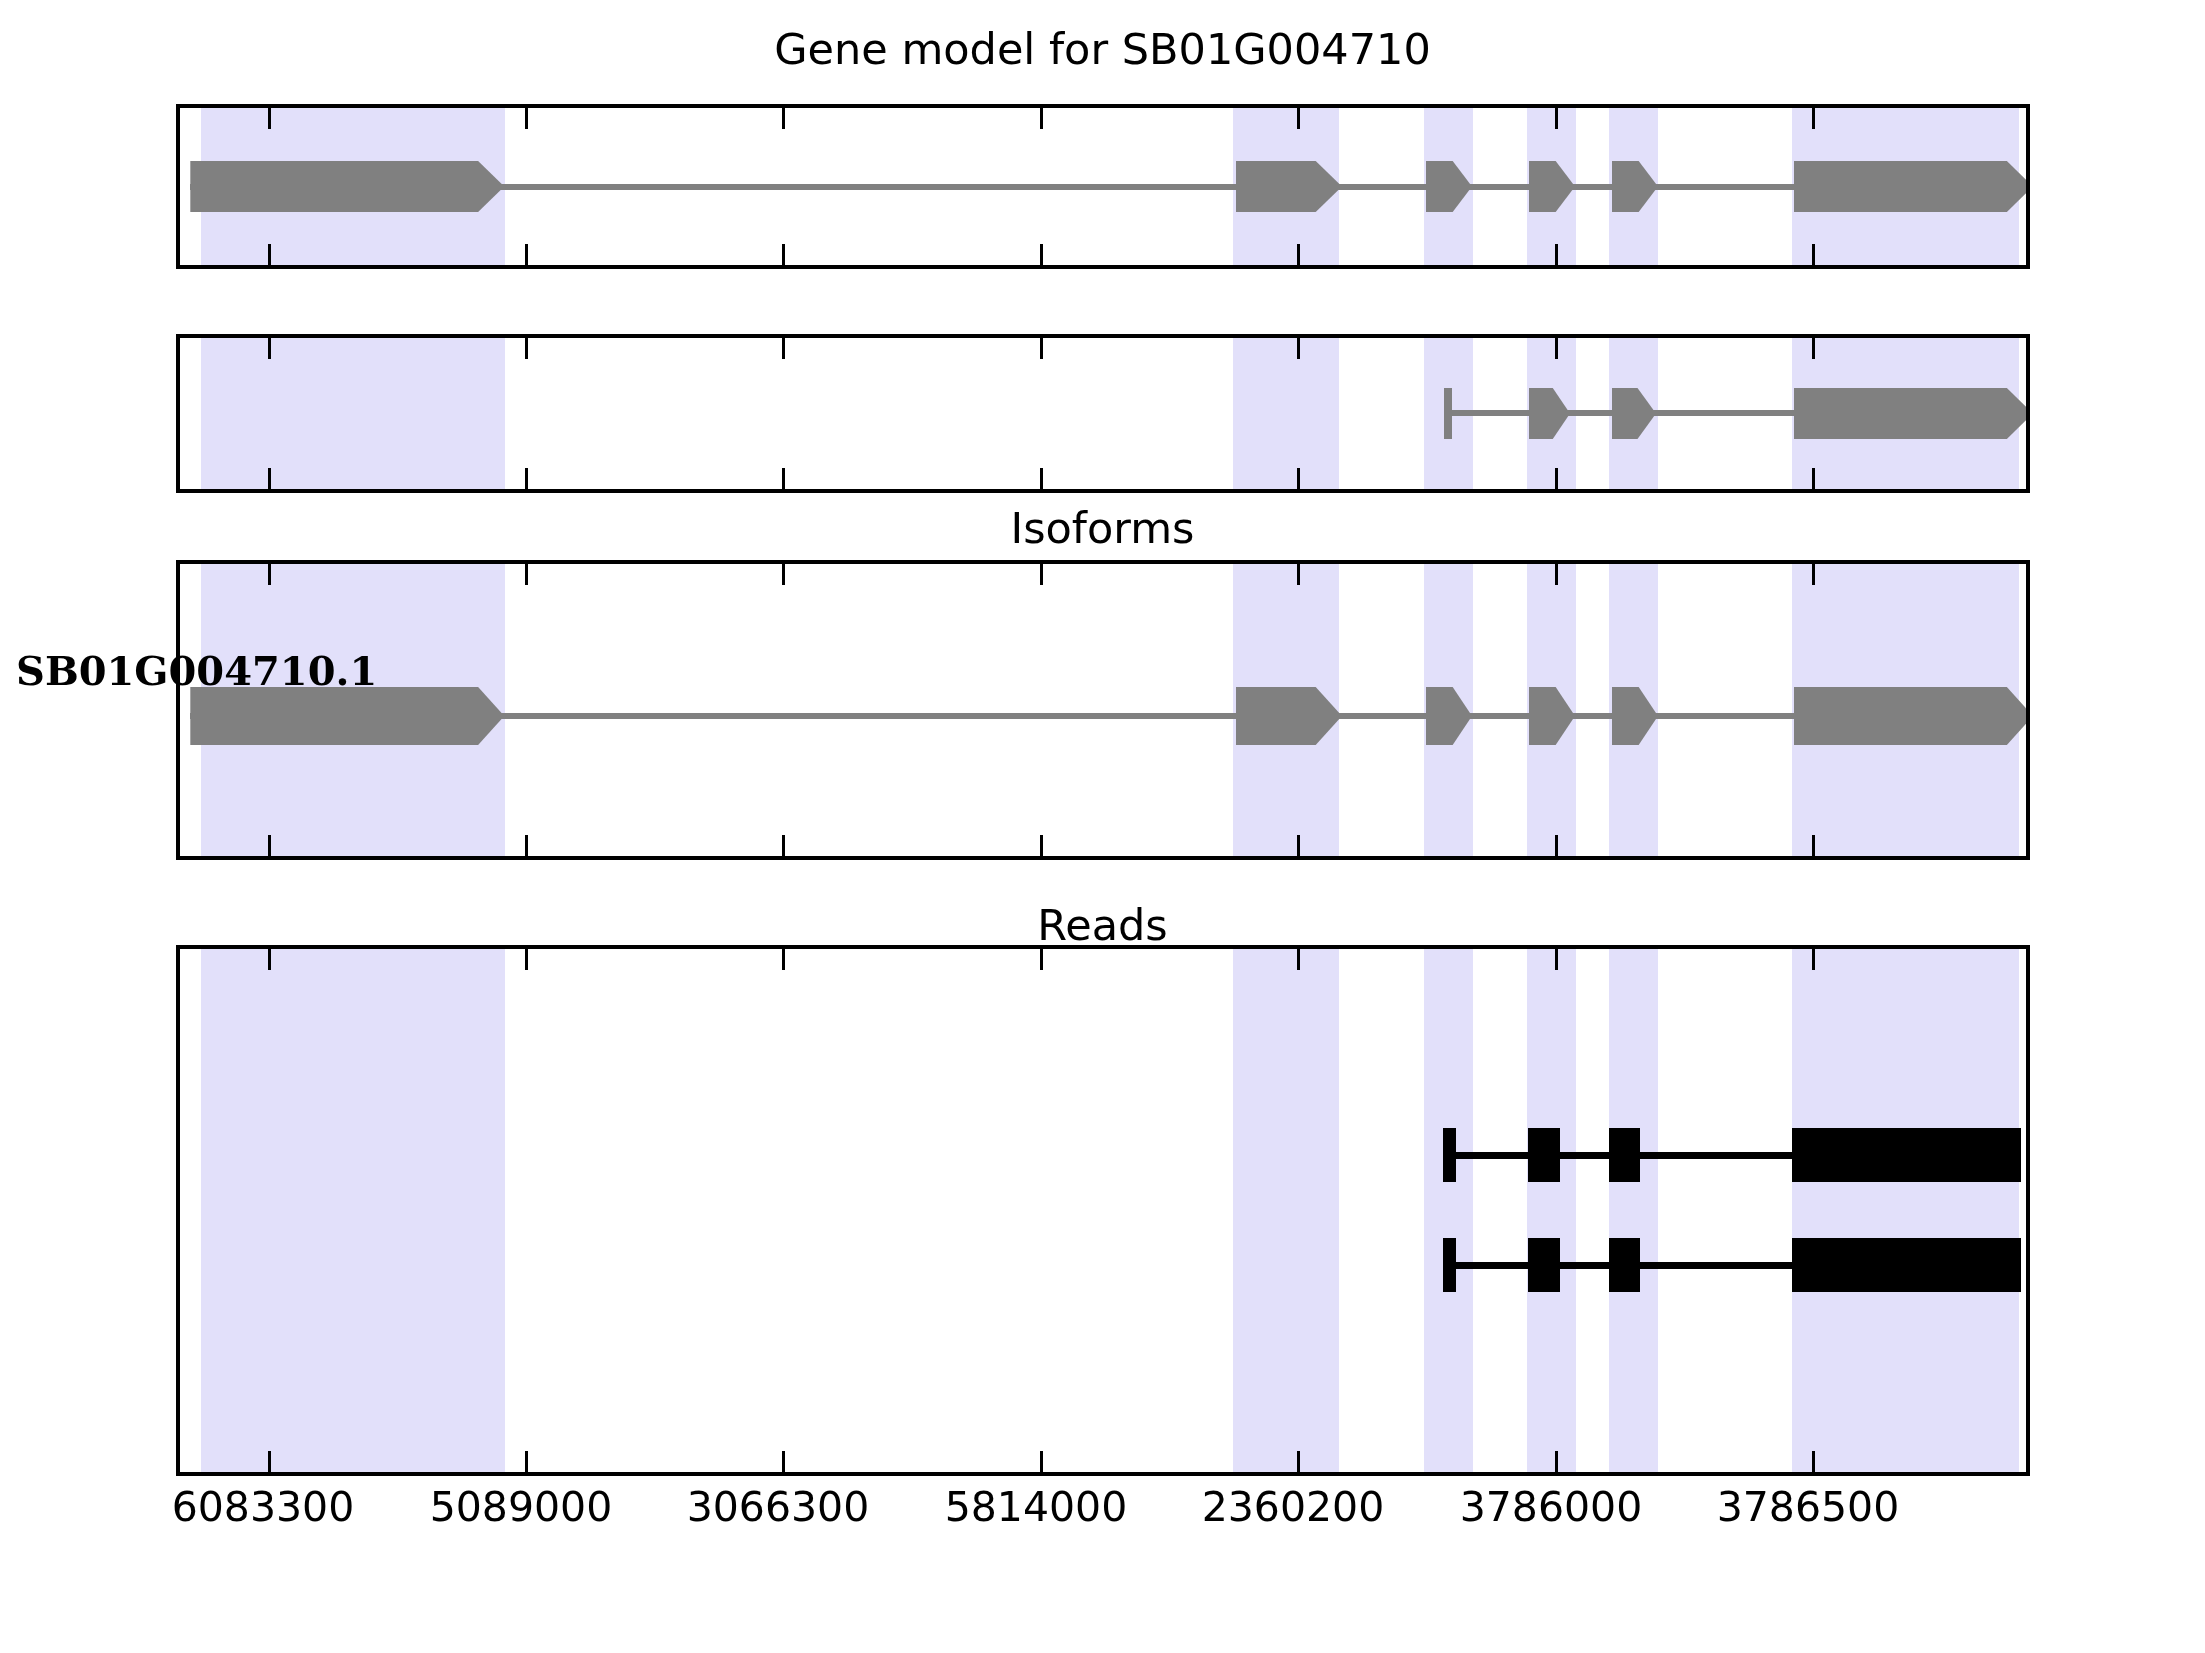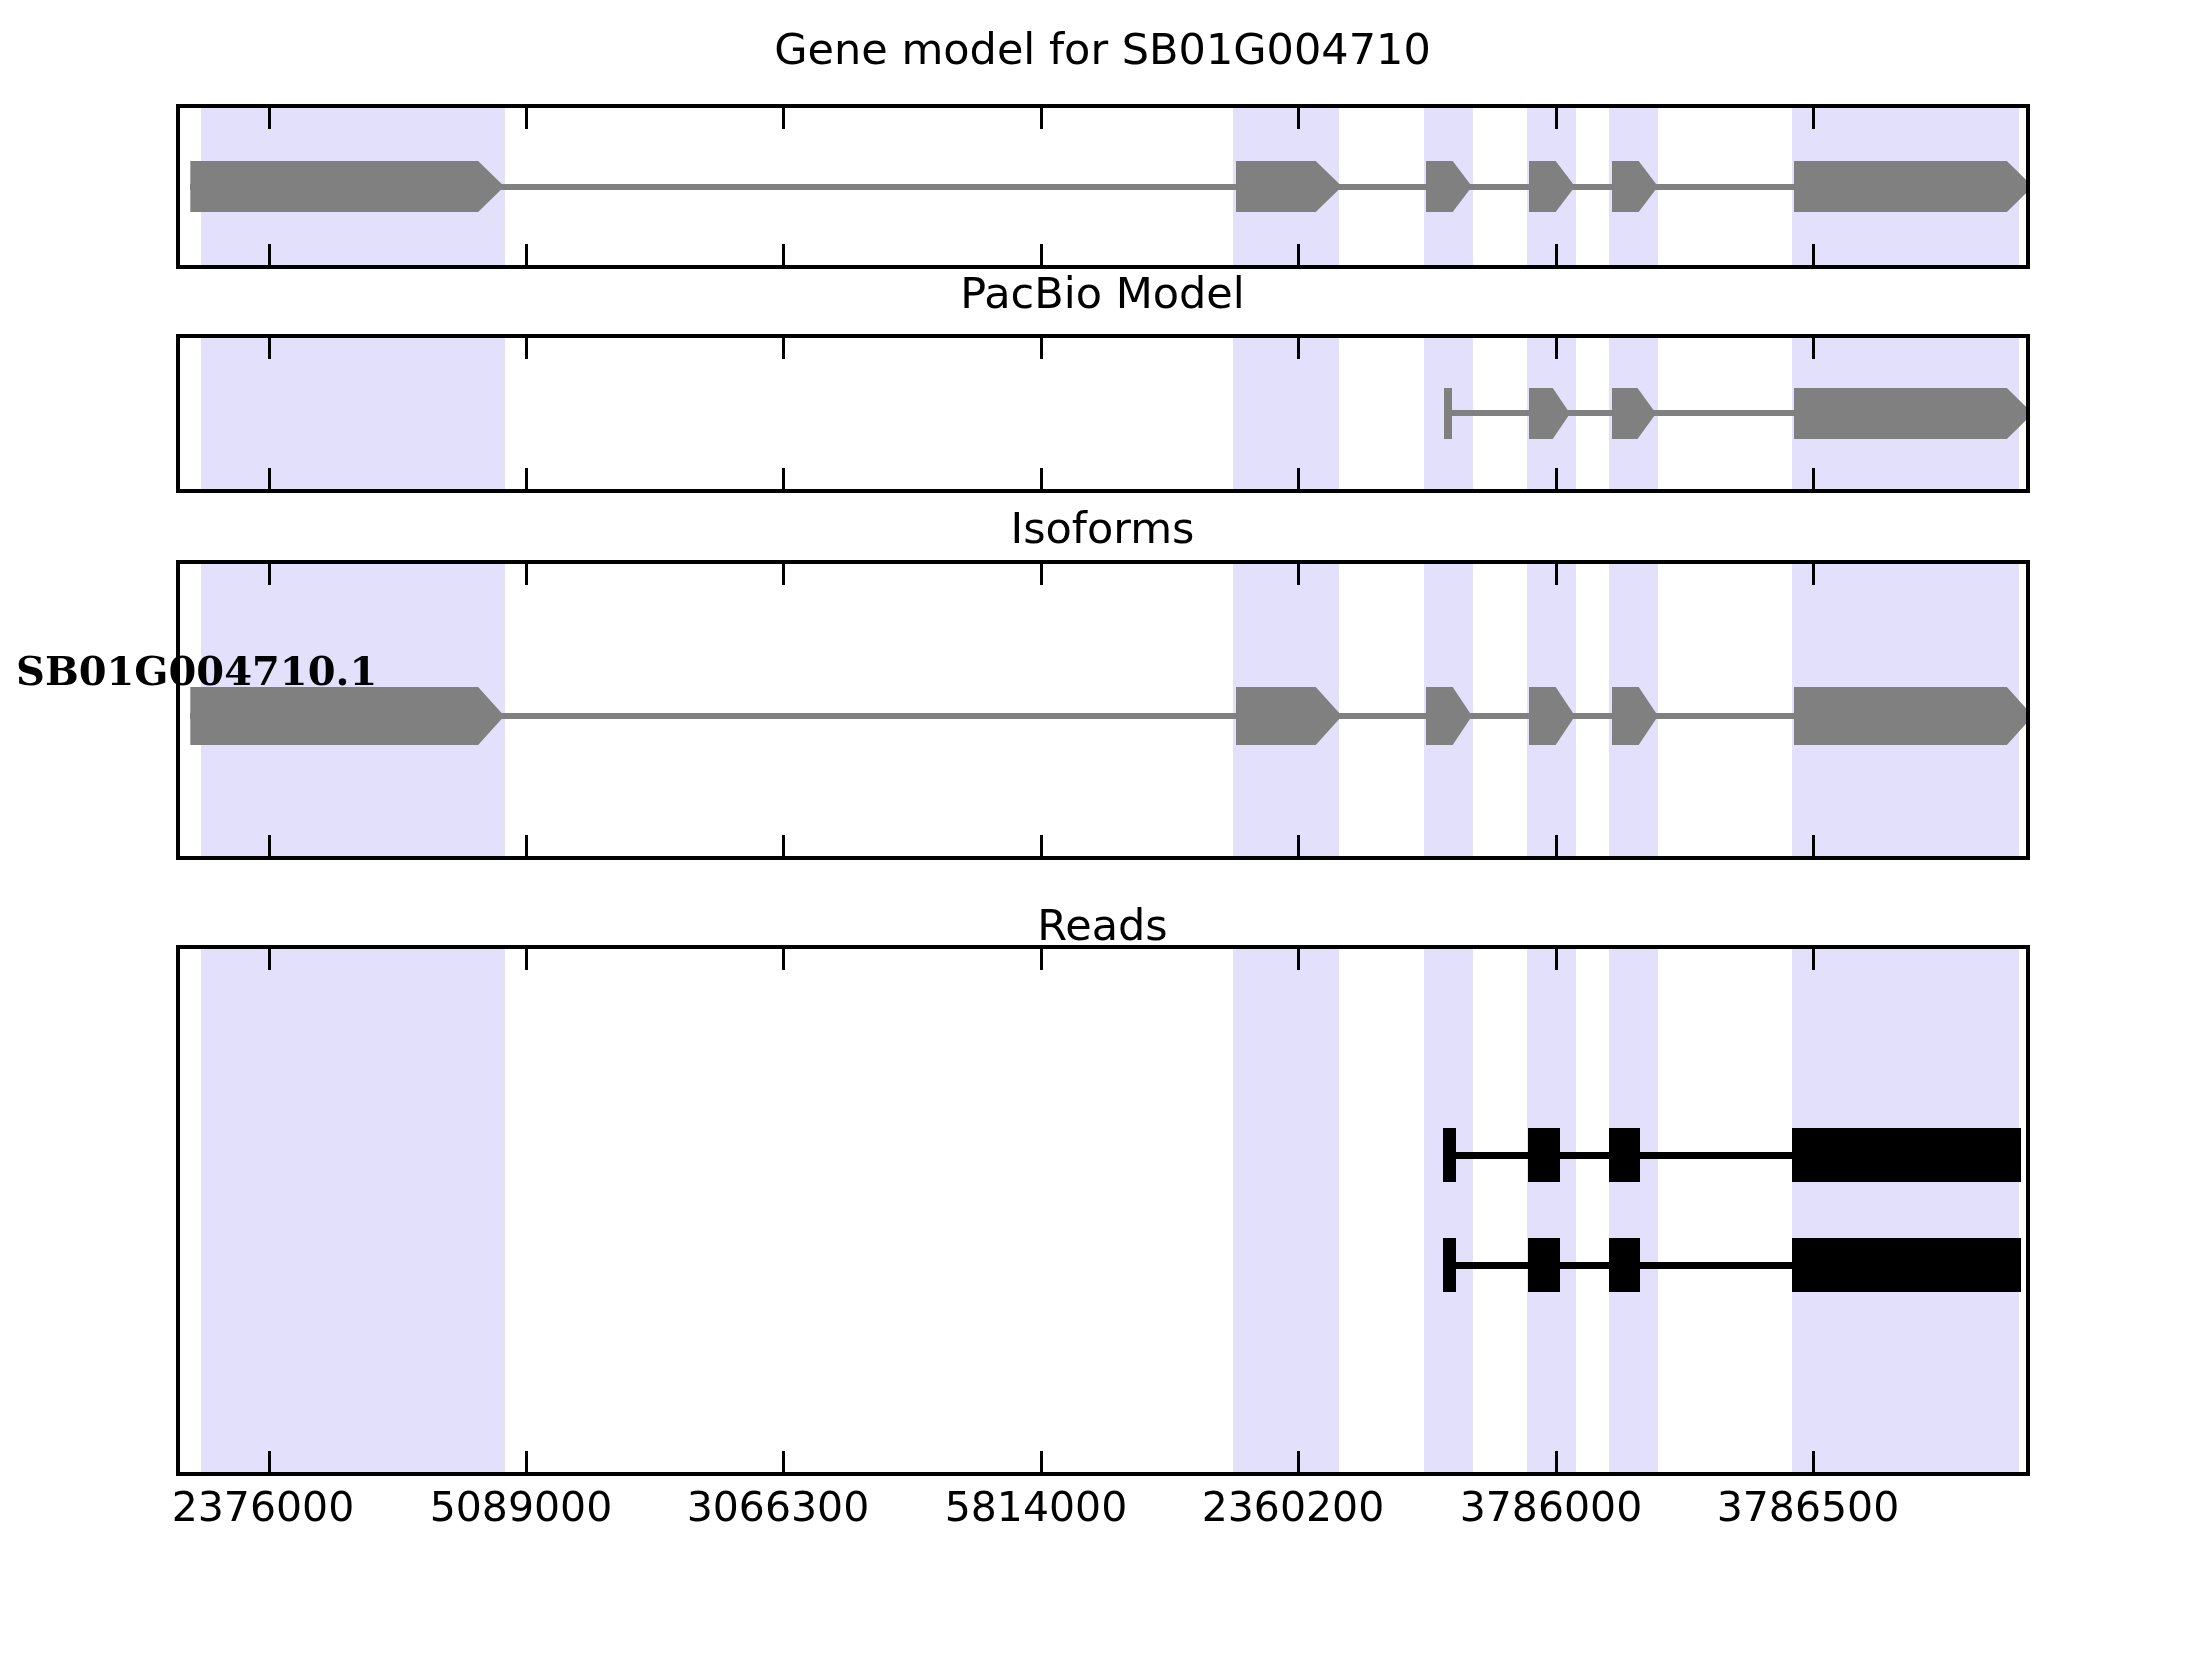--- a/index.html
+++ b/index.html
@@ -80,21 +80,20 @@
     white-space: nowrap;
     font-family: "DejaVu Sans", sans-serif;
     line-height: 1;
   }
 </style>
 </head>
 <body>
 
 <div id="stage">
     <div class="panel-title" style="top: 12.4px; font-size: 43px;">Gene model for SB01G004710</div>
-    <div class="panel-title" style="top: 256px; font-size: 43px;">PacBio Model</div>
     <div class="panel-title" style="top: 888px; font-size: 43px;">Reads</div>
     <div class="panel-title" style="top: 491px; font-size: 43px;">Isoforms</div>
     <div class="track" style="left: 176px; top: 88px; width: 1854px; height: 165px;">
       <div class="hl" style="left: 20.6px; width: 304px; background: rgb(226, 224, 250);"></div>
       <div class="hl" style="left: 1053px; width: 106px; background: rgb(226, 224, 250);"></div>
       <div class="hl" style="left: 1244px; width: 49px; background: rgb(226, 224, 250);"></div>
       <div class="hl" style="left: 1347px; width: 49px; background: rgb(226, 224, 250);"></div>
       <div class="hl" style="left: 1429px; width: 49px; background: rgb(226, 224, 250);"></div>
       <div class="hl" style="left: 1612px; width: 227px; background: rgb(226, 224, 250);"></div>
       <div class="tick top" style="left: 88px;"></div>
@@ -201,21 +200,21 @@
       <div class="exon black" style="left: 1263px; top: 179px; width: 13px; height: 54px; background: rgb(0, 0, 0);"></div>
       <div class="exon black" style="left: 1348px; top: 179px; width: 32px; height: 54px; background: rgb(0, 0, 0);"></div>
       <div class="exon black" style="left: 1429px; top: 179px; width: 31px; height: 54px; background: rgb(0, 0, 0);"></div>
       <div class="exon black" style="left: 1612px; top: 179px; width: 229px; height: 54px; background: rgb(0, 0, 0);"></div>
       <div class="intron black" style="left: 1263px; width: 578px; top: 313px;"></div>
       <div class="exon black" style="left: 1263px; top: 289px; width: 13px; height: 54px; background: rgb(0, 0, 0);"></div>
       <div class="exon black" style="left: 1348px; top: 289px; width: 32px; height: 54px; background: rgb(0, 0, 0);"></div>
       <div class="exon black" style="left: 1429px; top: 289px; width: 31px; height: 54px; background: rgb(0, 0, 0);"></div>
       <div class="exon black" style="left: 1612px; top: 289px; width: 229px; height: 54px; background: rgb(0, 0, 0);"></div>
     </div>
-    <div class="axis-label" style="left: 125px; width: 276px; top: 1471px;">2376000</div>
+    <div class="axis-label" style="left: 125px; width: 276px; top: 1471px;">6083300</div>
     <div class="axis-label" style="left: 383px; width: 276px; top: 1471px;">5089000</div>
     <div class="axis-label" style="left: 640px; width: 276px; top: 1471px;">3066300</div>
     <div class="axis-label" style="left: 898px; width: 276px; top: 1471px;">5814000</div>
     <div class="axis-label" style="left: 1155px; width: 276px; top: 1471px;">2360200</div>
     <div class="axis-label" style="left: 1413px; width: 276px; top: 1471px;">3786000</div>
     <div class="axis-label" style="left: 1670px; width: 276px; top: 1471px;">3786500</div>
   </div>
 
 
 </body></html>

